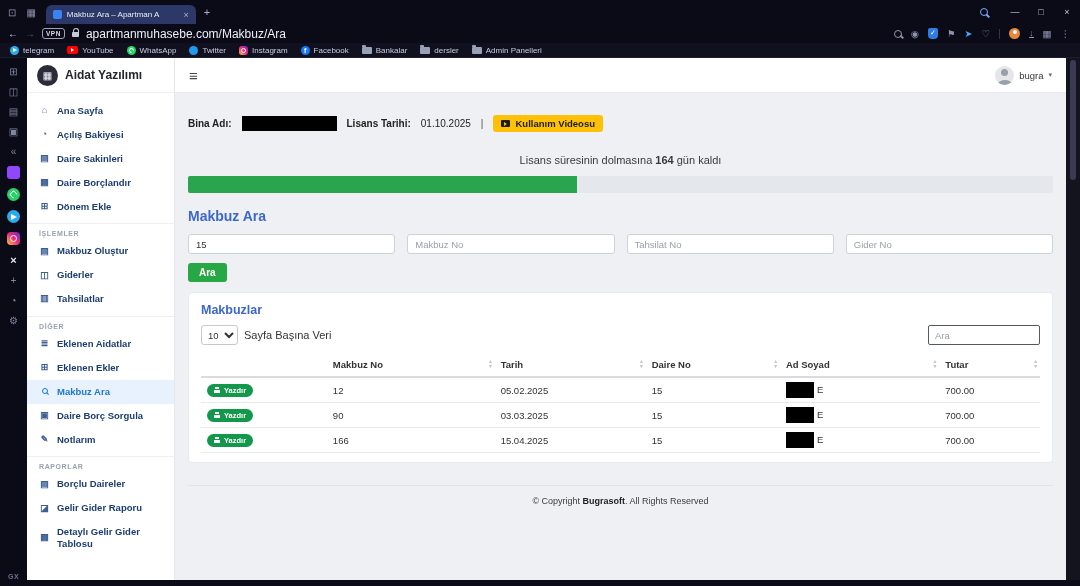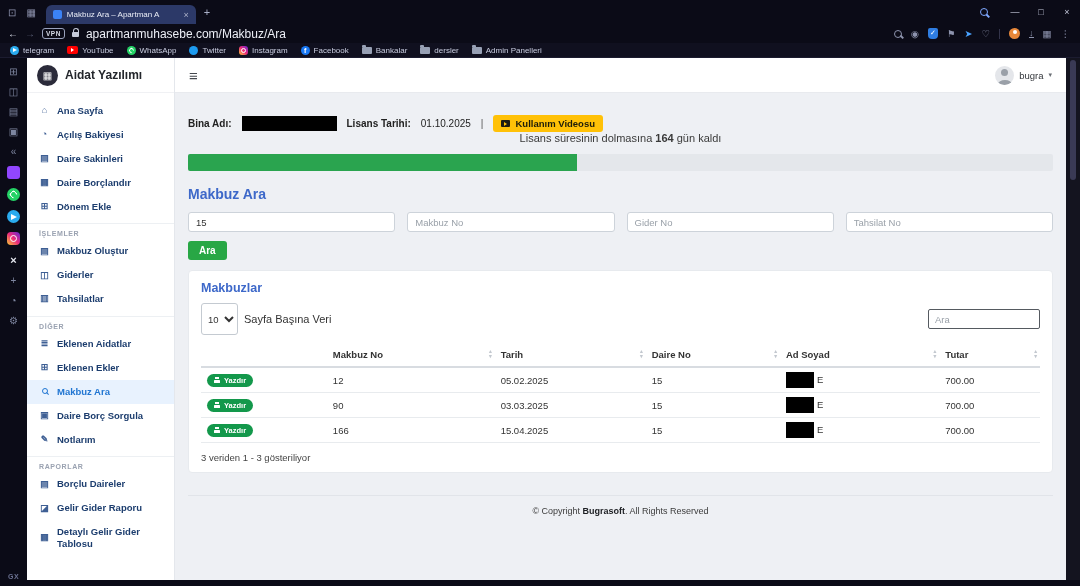--- a/index.html
+++ b/index.html
@@ -105,32 +105,32 @@
 .mega{position:relative;width:10px;height:8px;flex:none;}
 .mega::before{content:"";position:absolute;left:0;top:2px;width:4px;height:4px;background:#fff;border-radius:1px;}
 .mega::after{content:"";position:absolute;left:3px;top:0;border-top:4px solid transparent;border-bottom:4px solid transparent;border-left:6px solid #fff;}
 .license-row{margin-top:14px;display:flex;align-items:center;gap:10px;font-size:10px;color:#222;}
 .bold{font-weight:bold;}
 .redact-bina{width:95px;height:15px;background:#000;display:inline-block;}
 .sep{color:#555;}
 .btn-video{display:inline-flex;align-items:center;gap:5px;background:#ffc107;border:none;border-radius:3px;padding:3px 8px;font-size:9.5px;font-weight:bold;color:#1c1c0a;font-family:inherit;}
 .vid{width:9px;height:7px;background:#1d1d12;border-radius:1px;position:relative;flex:none;}
 .vid::after{content:"";position:absolute;left:3px;top:1.5px;border-top:2px solid transparent;border-bottom:2px solid transparent;border-left:3px solid #ffc107;}
-.countdown{margin-top:0;text-align:center;font-size:11px;color:#3a3a3a;}
+.countdown{margin-top:22px;text-align:center;font-size:11px;color:#3a3a3a;}
 .progress{margin-top:10px;height:17px;background:#e4e7eb;border-radius:2px;overflow:hidden;}
 .progress-fill{height:100%;background:#2aa44f;}
 .h-blue{margin-top:15px;color:#3d68c9;font-size:14px;font-weight:bold;}
 .inputs-row{margin-top:10px;display:flex;gap:12px;}
 .inputs-row input{flex:1;height:20px;border:1px solid #cdd3da;border-radius:3px;padding:0 7px;font-size:9.5px;color:#333;font-family:inherit;background:#fff;outline:none;}
 .inputs-row input::placeholder{color:#9aa1a9;}
 .btn-ara{margin-top:9px;display:inline-block;background:#28a745;color:#fff;border:none;border-radius:3px;padding:4px 11px;font-size:10px;font-weight:bold;font-family:inherit;}
 .card{margin-top:10px;background:#fff;border:1px solid #e7eaee;border-radius:4px;padding:10px 12px 9px;}
 .card-title{color:#3d68c9;font-size:12.5px;font-weight:bold;}
 .table-controls{margin-top:8px;display:flex;align-items:center;}
-.page-size{height:32px;border:1px solid #c4cad1;border-radius:3px;font-size:9.5px;color:#333;font-family:inherit;background:#fff;padding:0 2px;}
+.page-size{height:20px;border:1px solid #c4cad1;border-radius:3px;font-size:9.5px;color:#333;font-family:inherit;background:#fff;padding:0 2px;}
 .ps-label{margin-left:6px;font-size:11px;color:#333;}
 .tc-spacer{flex:1;}
 .table-filter{width:112px;height:20px;border:1px solid #555a60;border-radius:2px;padding:0 6px;font-size:9.5px;font-family:inherit;outline:none;color:#333;}
 .table-filter::placeholder{color:#9aa1a9;}
 table.data{margin-top:8px;width:100%;border-collapse:collapse;font-size:9.5px;color:#333;}
 table.data th{text-align:left;padding:6px 6px;border-bottom:2px solid #d8dce1;font-weight:bold;position:relative;}
 table.data td{padding:4px 6px;border-bottom:1px solid #e8ebee;vertical-align:middle;}
 .sort{position:absolute;right:3px;top:6px;color:#c3c8cf;font-size:5.5px;line-height:4.5px;}
 .sort::before{content:"▴";display:block;}
 .sort::after{content:"▾";display:block;}
@@ -359,22 +359,22 @@
 
         <div class="progress">
           <div class="progress-fill" style="width: 45%;"></div>
         </div>
 
         <div class="h-blue">Makbuz Ara</div>
 
         <div class="inputs-row">
           <input value="15" style="">
           <input placeholder="Makbuz No" style="">
+          <input placeholder="Tahsilat No" style="">
           <input placeholder="Gider No" style="">
-          <input placeholder="Tahsilat No" style="">
         </div>
 
         <button class="btn-ara">Ara</button>
 
         <div class="card">
           <div class="card-title">Makbuzlar</div>
 
           <div class="table-controls">
             <select class="page-size">
               <option>10</option>
@@ -425,21 +425,20 @@
                     </button></td>
                 <td>166</td>
                 <td>15.04.2025</td>
                 <td>15</td>
                 <td><span class="redact-name"></span><span>E</span></td>
                 <td>700.00</td>
               </tr>
             </tbody>
           </table>
 
-          <div class="table-info">3 veriden 1 - 3 gösteriliyor</div>
         </div>
 
         <div class="page-footer">
           <span>© Copyright </span><span class="brand">Bugrasoft</span><span>. All Rights Reserved</span>
         </div>
 
       </div>
     </div>
   </div>
 

